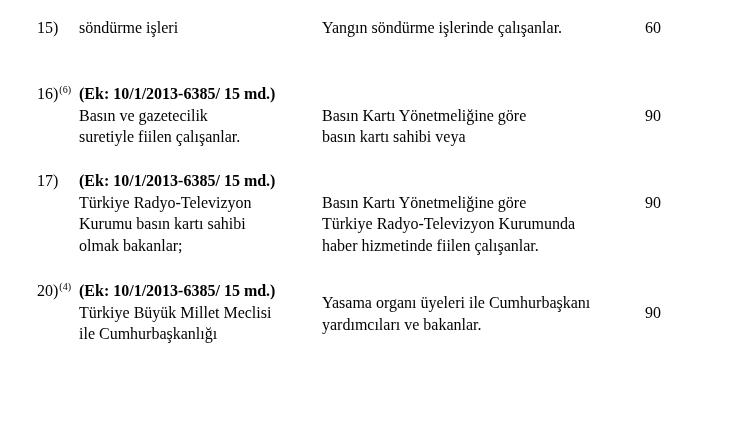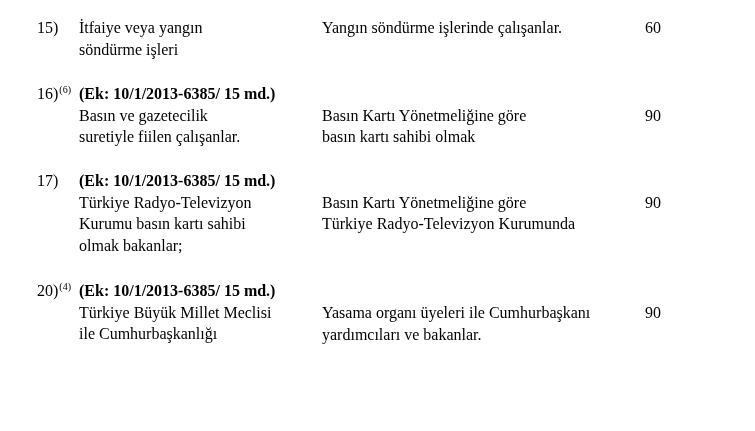--- a/index.html
+++ b/index.html
@@ -53,63 +53,63 @@
     }
     .line { display: block; white-space: nowrap; }
     .bold { font-weight: bold; }
   </style>
 </head>
 <body>
 
 <div class="row" style="top:17px;">
   <div class="num"><span>15)</span></div>
   <div class="col1">
-    <span class="line">İtfaiye veya yangın</span>
     <span class="line">söndürme işleri</span>
   </div>
   <div class="col2">
     <span class="line">Yangın söndürme işlerinde çalışanlar.</span>
   </div>
   <div class="col3">60</div>
 </div>
 
 <div class="row" style="top:83px;">
   <div class="num"><span>16)</span><sup>(6)</sup></div>
   <div class="col1">
     <span class="line bold">(Ek: 10/1/2013-6385/ 15 md.)</span>
     <span class="line">Basın ve gazetecilik</span>
     <span class="line">suretiyle fiilen çalışanlar.</span>
   </div>
   <div class="col2" style="top:21.5px;">
     <span class="line">Basın Kartı Yönetmeliğine göre</span>
-    <span class="line">basın kartı sahibi olmak</span>
+    <span class="line">basın kartı sahibi veya</span>
   </div>
   <div class="col3" style="top:21.5px;">90</div>
 </div>
 
 <div class="row" style="top:170px;">
   <div class="num"><span>17)</span></div>
   <div class="col1">
     <span class="line bold">(Ek: 10/1/2013-6385/ 15 md.)</span>
     <span class="line">Türkiye Radyo-Televizyon</span>
     <span class="line">Kurumu basın kartı sahibi</span>
     <span class="line">olmak bakanlar;</span>
   </div>
   <div class="col2" style="top:21.5px;">
     <span class="line">Basın Kartı Yönetmeliğine göre</span>
     <span class="line">Türkiye Radyo-Televizyon Kurumunda</span>
+    <span class="line">haber hizmetinde fiilen çalışanlar.</span>
   </div>
   <div class="col3" style="top:21.5px;">90</div>
 </div>
 
 <div class="row" style="top:280px;">
   <div class="num"><span>20)</span><sup>(4)</sup></div>
   <div class="col1">
     <span class="line bold">(Ek: 10/1/2013-6385/ 15 md.)</span>
     <span class="line">Türkiye Büyük Millet Meclisi</span>
     <span class="line">ile Cumhurbaşkanlığı</span>
   </div>
-  <div class="col2" style="top:22px;">
+  <div class="col2" style="top:12px;">
     <span class="line">Yasama organı üyeleri ile Cumhurbaşkanı</span>
     <span class="line">yardımcıları ve bakanlar.</span>
   </div>
   <div class="col3" style="top:22px;">90</div>
 </div>
 
 </body></html>

